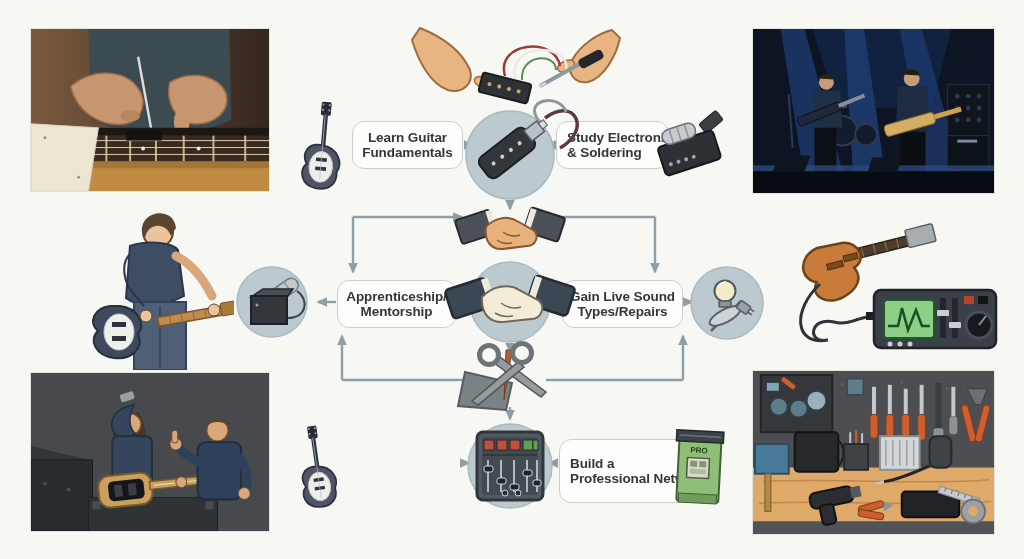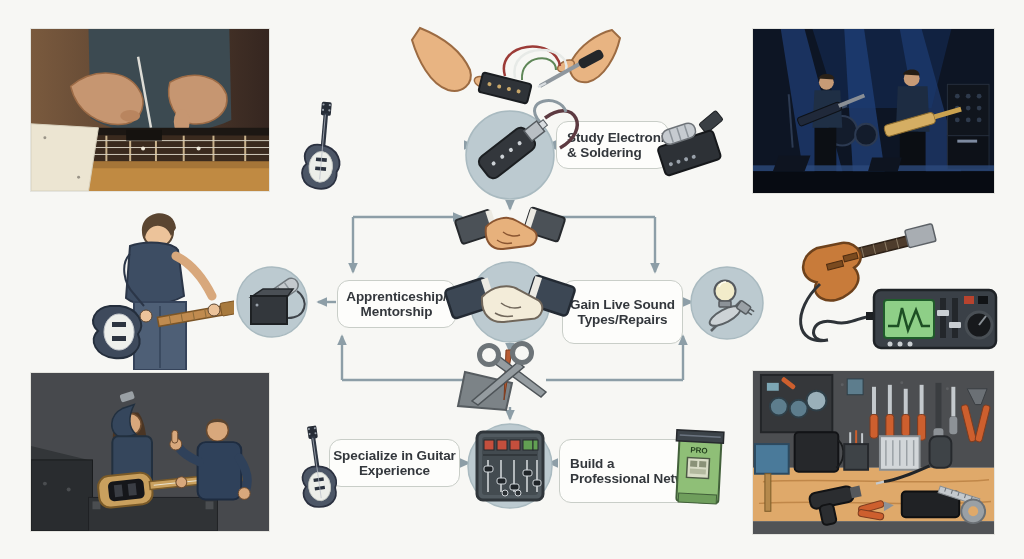--- a/index.html
+++ b/index.html
@@ -332,28 +332,28 @@
             <line x1="220" y1="122" x2="220" y2="126"></line>
         </g>
       </g>
       <g>
         <circle cx="222" cy="142" r="12" fill="#9aa0a5" stroke="#6b7075" stroke-width="2"></circle>
         <circle cx="222" cy="142" r="5" fill="#dfa96a"></circle>
       </g>
     </svg>
   </div>
 
+  <div class="node" style="left:352px; top:121px; width:111px; height:48px;">Learn Guitar
+Fundamentals</div>
   <div class="node left" style="left:556px; top:121px; width:113px; height:48px;">Study Electronics
 &amp; Soldering</div>
   <div class="node" style="left:337px; top:280px; width:119px; height:48px;">Apprenticeship/
 Mentorship</div>
-  <div class="node" style="left:562px; top:280px; width:121px; height:64px;">Gain Live Sound
+  <div class="node" style="left:562px; top:280px; width:121px; height:48px;">Gain Live Sound
 Types/Repairs</div>
-  <div class="node" style="left:329px; top:439px; width:131px; height:48px;">Specialize in Guitar
-Experience</div>
   <div class="node left" style="left:559px; top:439px; width:130px; height:64px;">Build a
 Professional Network</div>
 
   <svg id="flow" viewBox="0 0 1024 559">
     <defs>
       <marker id="arw" viewBox="0 0 10 10" refX="8.5" refY="5" markerWidth="11" markerHeight="11" orient="auto-start-reverse" markerUnits="userSpaceOnUse">
         <path d="M0,0.5 L10,5 L0,9.5 Z" fill="#8d9ea7"></path>
       </marker>
       <symbol id="gtr" viewBox="0 0 52 104">
         <rect x="21" y="2" width="11" height="15" rx="2" fill="#262c36"></rect>

